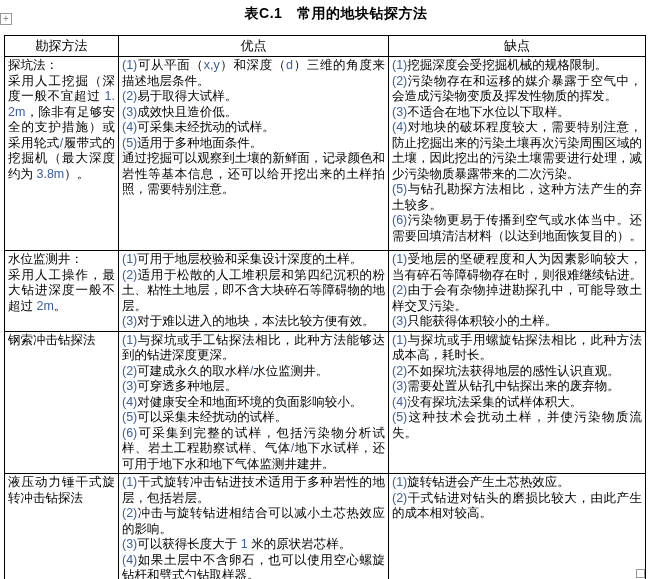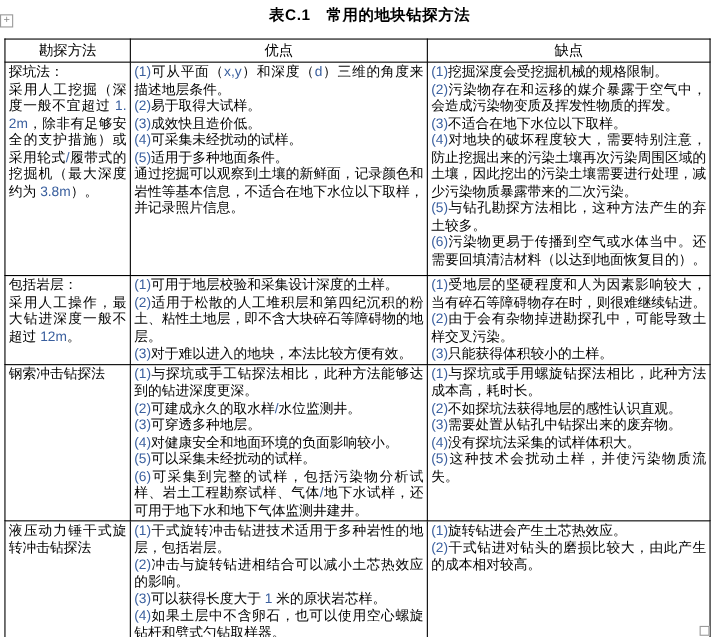--- a/index.html
+++ b/index.html
@@ -85,35 +85,35 @@
         <td>
           <div class="line">探坑法：</div>
           <div class="line">采用人工挖掘（深度一般不宜超过 <span class="lat">1.2m</span>，除非有足够安全的支护措施）或采用轮式<span class="lat">/</span>履带式的挖掘机（最大深度约为 <span class="lat">3.8m</span>）。</div>
         </td>
         <td>
           <div class="line"><span class="lat">(1)</span>可从平面（<span class="lat">x,y</span>）和深度（<span class="lat">d</span>）三维的角度来描述地层条件。</div>
           <div class="line"><span class="lat">(2)</span>易于取得大试样。</div>
           <div class="line"><span class="lat">(3)</span>成效快且造价低。</div>
           <div class="line"><span class="lat">(4)</span>可采集未经扰动的试样。</div>
           <div class="line"><span class="lat">(5)</span>适用于多种地面条件。</div>
-          <div class="line">通过挖掘可以观察到土壤的新鲜面，记录颜色和岩性等基本信息，不适合在地下水位以下取样，并记录照片信息。</div>
+          <div class="line">通过挖掘可以观察到土壤的新鲜面，记录颜色和岩性等基本信息，还可以给开挖出来的土样拍照，需要特别注意。</div>
         </td>
         <td>
           <div class="line"><span class="lat">(1)</span>挖掘深度会受挖掘机械的规格限制。</div>
           <div class="line"><span class="lat">(2)</span>污染物存在和运移的媒介暴露于空气中，会造成污染物变质及挥发性物质的挥发。</div>
           <div class="line"><span class="lat">(3)</span>不适合在地下水位以下取样。</div>
           <div class="line"><span class="lat">(4)</span>对地块的破坏程度较大，需要特别注意，防止挖掘出来的污染土壤再次污染周围区域的土壤，因此挖出的污染土壤需要进行处理，减少污染物质暴露带来的二次污染。</div>
           <div class="line"><span class="lat">(5)</span>与钻孔勘探方法相比，这种方法产生的弃土较多。</div>
           <div class="line"><span class="lat">(6)</span>污染物更易于传播到空气或水体当中。还需要回填清洁材料（以达到地面恢复目的）。</div>
         </td>
       </tr>
       <tr style="height: 80px;">
         <td>
-          <div class="line">包括岩层：</div>
-          <div class="line">采用人工操作，最大钻进深度一般不超过 <span class="lat">12m</span>。</div>
+          <div class="line">水位监测井：</div>
+          <div class="line">采用人工操作，最大钻进深度一般不超过 <span class="lat">2m</span>。</div>
         </td>
         <td>
           <div class="line"><span class="lat">(1)</span>可用于地层校验和采集设计深度的土样。</div>
           <div class="line"><span class="lat">(2)</span>适用于松散的人工堆积层和第四纪沉积的粉土、粘性土地层，即不含大块碎石等障碍物的地层。</div>
           <div class="line"><span class="lat">(3)</span>对于难以进入的地块，本法比较方便有效。</div>
         </td>
         <td>
           <div class="line"><span class="lat">(1)</span>受地层的坚硬程度和人为因素影响较大，当有碎石等障碍物存在时，则很难继续钻进。</div>
           <div class="line"><span class="lat">(2)</span>由于会有杂物掉进勘探孔中，可能导致土样交叉污染。</div>
           <div class="line"><span class="lat">(3)</span>只能获得体积较小的土样。</div>

